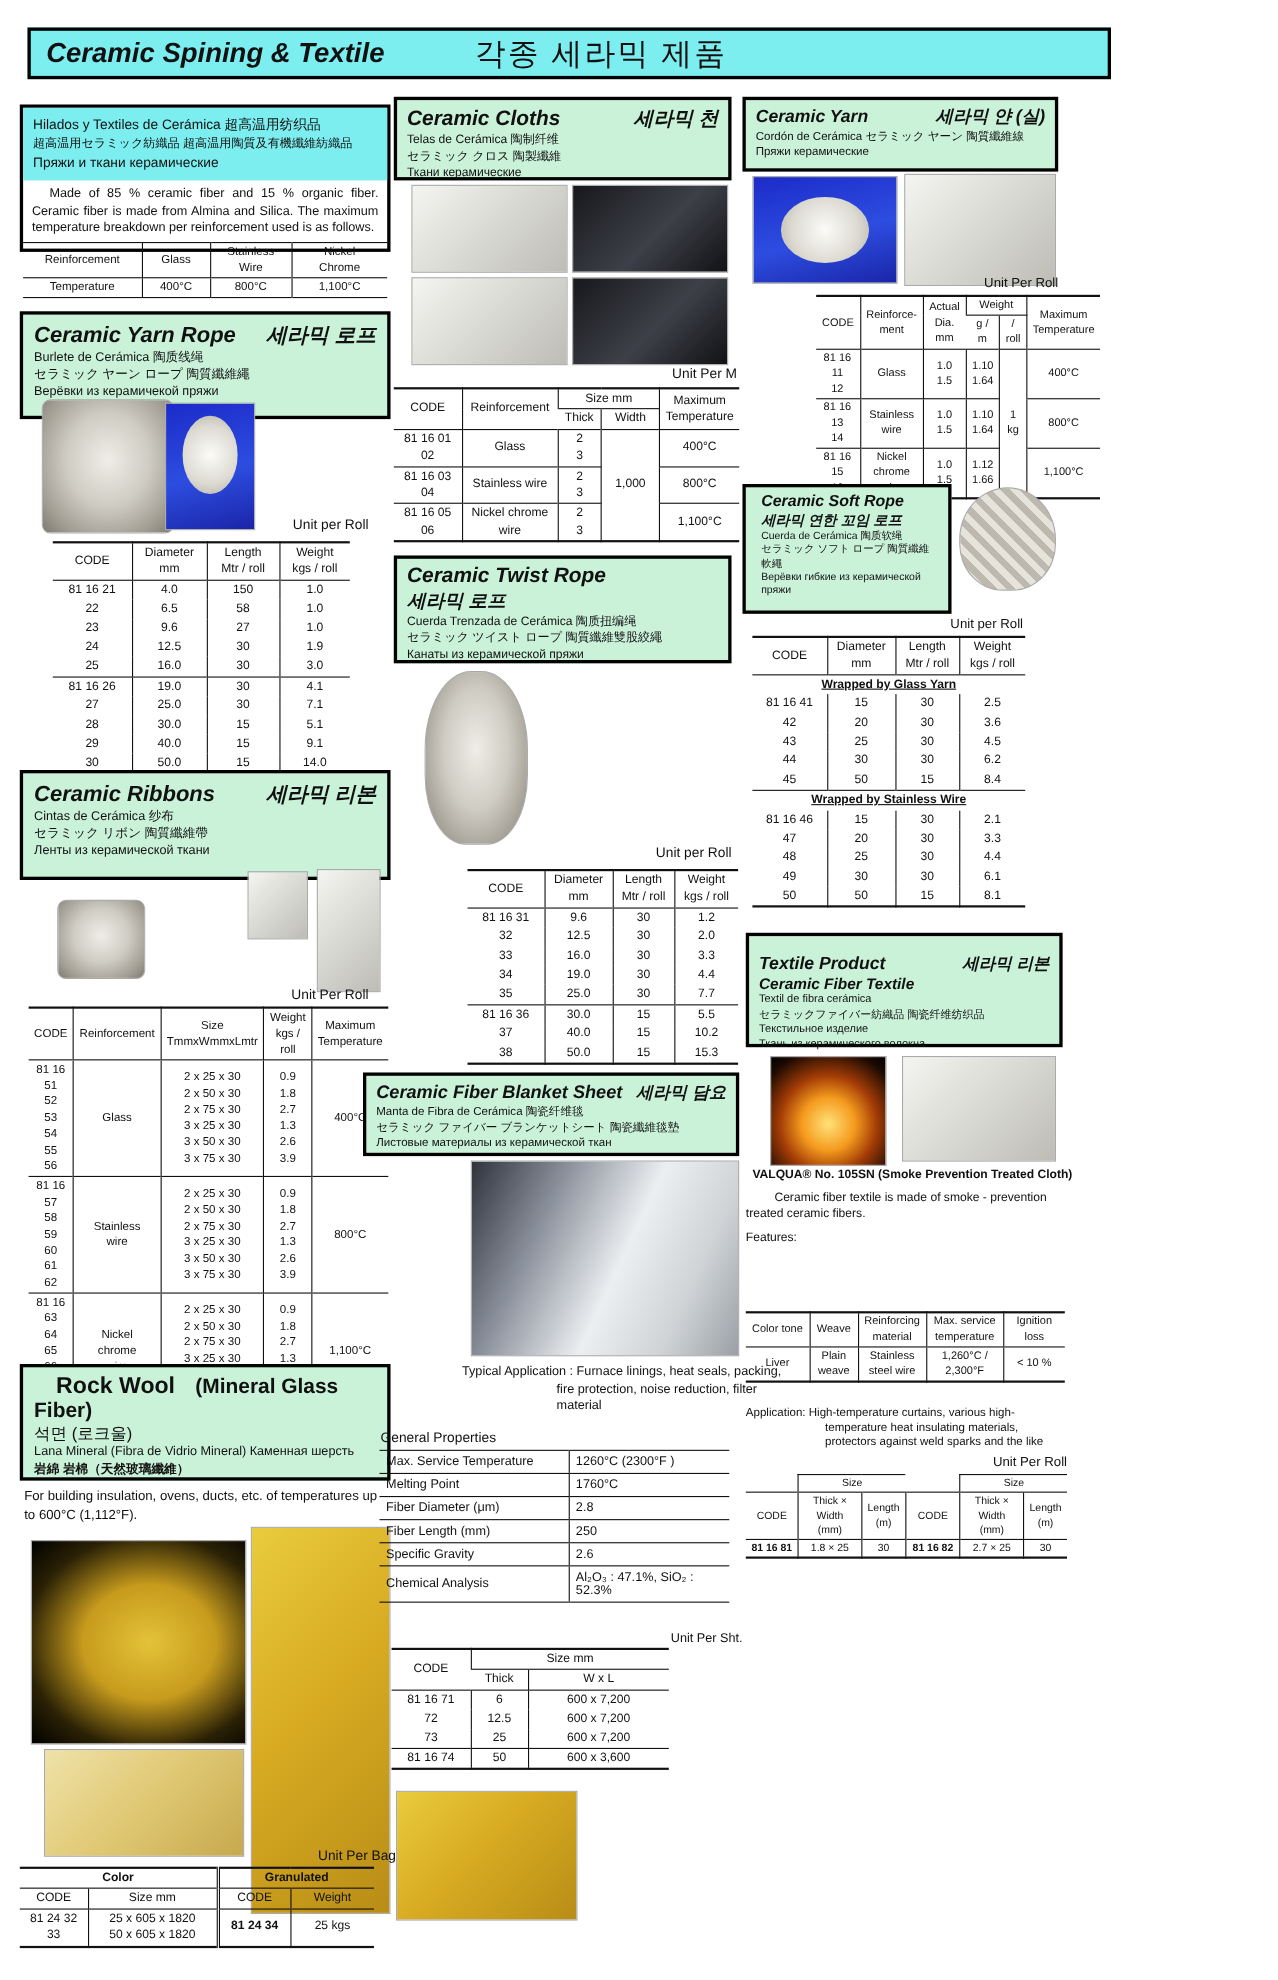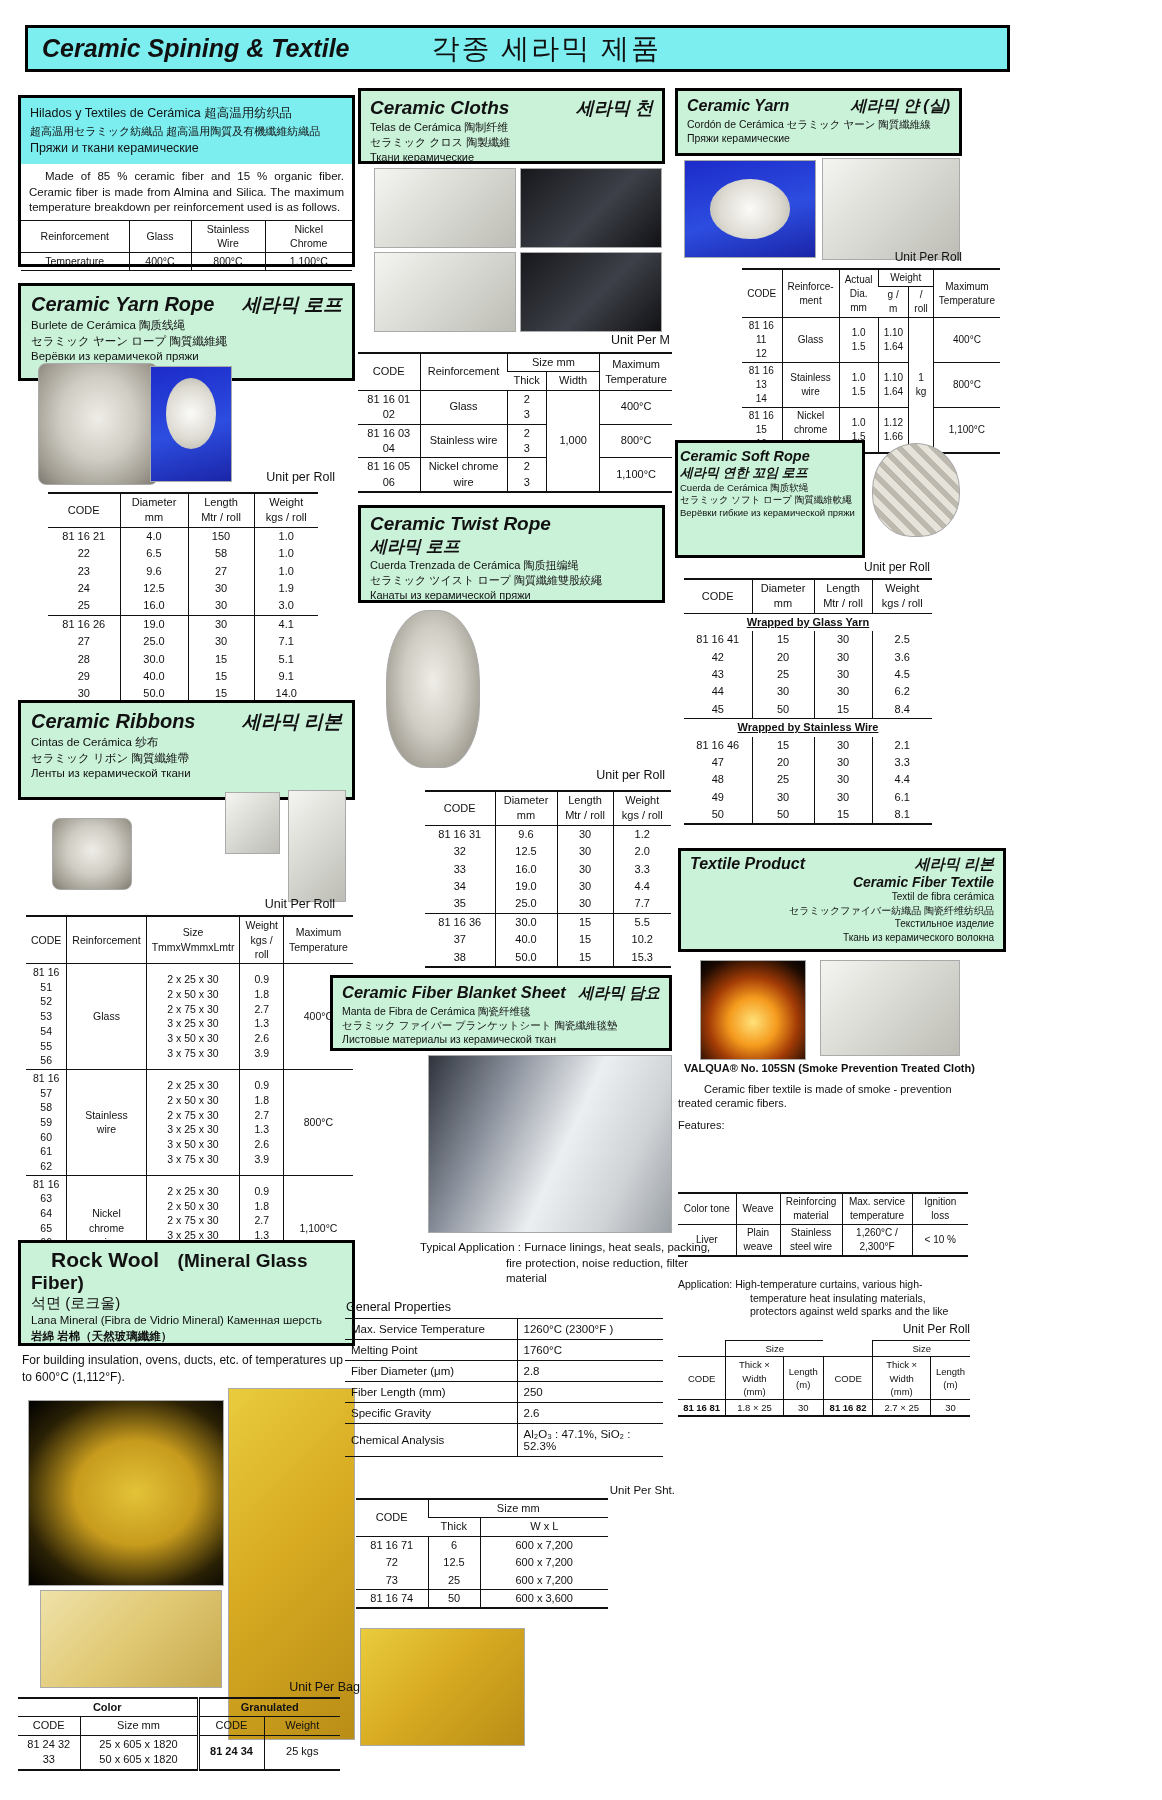--- a/index.html
+++ b/index.html
@@ -59,21 +59,21 @@
 </head>
 <body>
 
 <div class="page">
 
   <div class="abs hbar" style="left:25px;top:25px;width:985px;height:47px;">
     <span class="en">Ceramic Spining &amp; Textile</span>
     <span class="ko">각종 세라믹 제품</span>
   </div>
 
-  <div class="abs introbox" style="left:18px;top:95px;width:337px;height:172px;">
+  <div class="abs introbox" style="left:18px;top:95px;width:337px;height:134px;">
     <div class="introcyan">
       <div>Hilados y Textiles de Cerámica   超高温用纺织品</div>
       <div style="font-size:11px;">超高温用セラミック紡織品   超高温用陶質及有機纖維紡織品</div>
       <div>Пряжи и ткани керамические</div>
     </div>
     <div class="introbody">Made of 85 % ceramic fiber and 15 % organic fiber. Ceramic fiber is made from Almina and Silica.  The maximum temperature breakdown per reinforcement used is as follows.</div>
     <table class="t" style="width:100%;font-size:10.5px;border-top-width:1.2px;border-bottom-width:1.2px;margin-top:2px;">
       <thead>
         <tr>
           <th style="width:108px;" class="pre">Reinforcement</th>
@@ -604,21 +604,21 @@
 wire</td>
         <td class="pre">1.0
 1.5</td>
         <td class="pre">1.12
 1.66</td>
         <td>1,100°C</td>
       </tr>
     </tbody>
   </table>
 
-  <div class="abs sec" style="left:675px;top:440px;width:190px;height:118px;padding:5px 2px;">
+  <div class="abs sec" style="left:675px;top:440px;width:190px;height:118px;padding:5px 14px;">
     <div style="font-size:14.5px;font-weight:bold;font-style:italic;">Ceramic Soft Rope</div>
     <div style="font-size:13px;font-weight:bold;font-style:italic;">세라믹 연한 꼬임 로프</div>
     <div class="sub9">Cuerda de Cerámica 陶质软绳</div>
     <div class="sub9">セラミック ソフト ロープ 陶質纖維軟繩</div>
     <div class="sub9">Верёвки гибкие из керамической пряжи</div>
   </div>
   <div class="abs ph ph-softrope" style="left:872px;top:443px;width:88px;height:94px;"></div>
   <div class="abs unit" style="left:830px;top:560px;width:100px;font-size:12px;">Unit per Roll</div>
   <table class="abs t" style="left:684px;top:578px;width:248px;">
     <thead>
@@ -703,21 +703,21 @@
       </tr>
         <tr>
         <td class="code">50</td>
         <td>50</td>
         <td>15</td>
         <td>8.1</td>
       </tr>
       </tbody>
   </table>
 
-  <div class="abs sec" style="left:678px;top:848px;width:328px;height:104px;padding:4px 9px;text-align:right;">
+  <div class="abs sec" style="left:678px;top:848px;width:288px;height:104px;padding:16px 9px;">
     <div class="st">
         <span style="font-size:16px;">Textile Product</span>
       <span style="font-size:15px;">세라믹 리본</span>
       </div>
     <div style="font-size:14px;font-weight:bold;font-style:italic;">Ceramic Fiber Textile</div>
     <div class="sub" style="font-size:10px;">Textil de fibra cerámica</div>
     <div class="sub" style="font-size:10px;">セラミックファイバー紡織品  陶瓷纤维纺织品</div>
     <div class="sub" style="font-size:10px;">Текстильное изделие</div>
     <div class="sub" style="font-size:10px;">Ткань из керамического волокна</div>
   </div>

